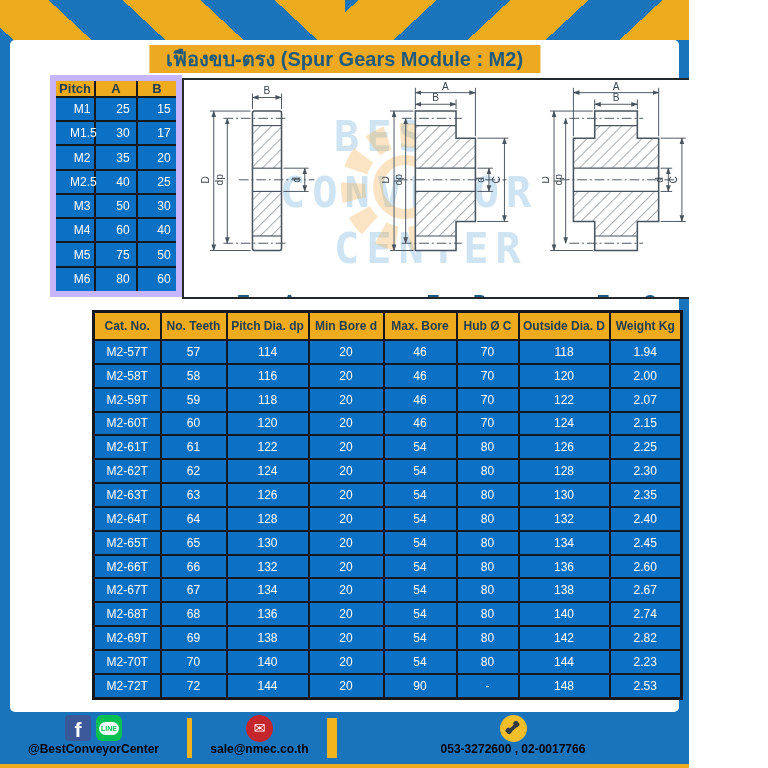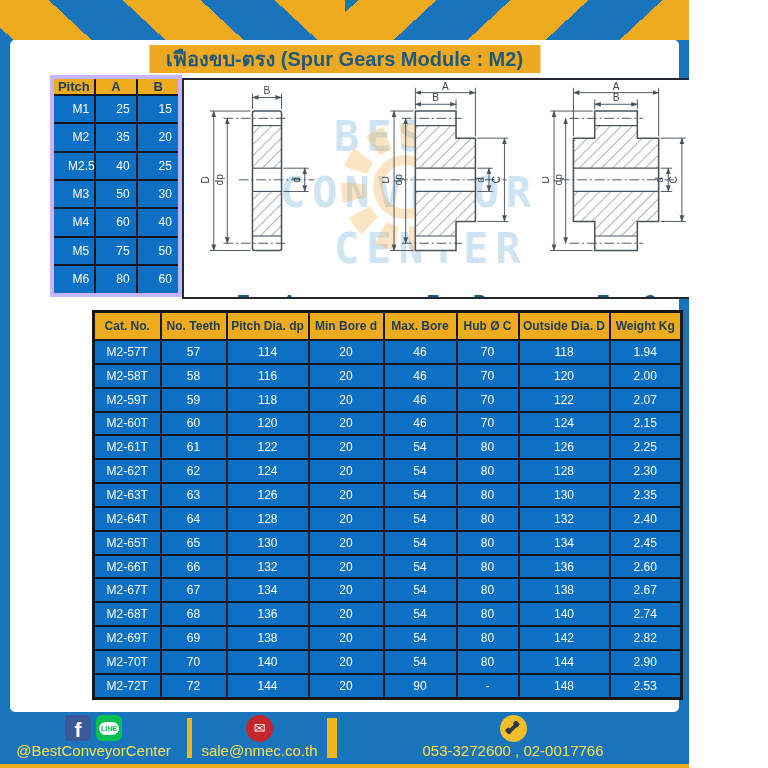--- a/index.html
+++ b/index.html
@@ -19,21 +19,21 @@
   
   .content{position:absolute;left:10px;right:10px;top:40px;height:672px;background:#ffffff;border-radius:5px;}
 
   .title-bar{position:absolute;top:5px;left:50%;transform:translateX(-50%);
     background:#eca921;color:#1d5a7d;font-size:20px;font-weight:bold;
     line-height:28px;height:28px;padding:0 17px;white-space:nowrap;}
 
   
   table{border-collapse:collapse;table-layout:fixed;}
   .pitch-table{position:absolute;left:40px;top:35px;width:132px;height:222px;
-    border:4px solid #c4b5fd;font-size:12px;text-align:center;}
+    border:6px solid #c4b5fd;font-size:12px;text-align:center;}
   .pitch-table th,.pitch-table td{border:2px solid #14181c;padding:0;}
   .pitch-table th{background:#eeab1e;color:#1d3c55;font-size:13px;}
   .pitch-table td{background:#0c71c4;color:#ffffff;padding-left:14px;}
 
   
   .diagram-box{position:absolute;left:172px;top:38px;width:545px;height:217px;
     border:2px solid #23282c;background:#fff;overflow:hidden;}
   .wm{position:absolute;color:#cfe4f3;font-family:"DejaVu Sans Mono",monospace;
     font-weight:bold;font-size:42px;letter-spacing:7px;white-space:nowrap;pointer-events:none;}
   .wm.l1{left:150px;top:32px;}
@@ -54,21 +54,21 @@
   .spec-table th{background:#eeab1e;color:#1d3c55;font-size:12px;height:26px;}
   .spec-table td{background:#0c71c4;color:#ffffff;}
 
   
   .footer{position:absolute;left:0;right:0;bottom:0;height:56px;background:#1a74bc;
     display:flex;align-items:stretch;}
   .footer-strip{position:absolute;left:0;right:0;bottom:0;height:4px;background:#eeab1e;}
   .fcell{display:flex;flex-direction:column;align-items:center;justify-content:flex-start;
     padding-top:2px;}
   .fcell .icons{height:28px;display:flex;align-items:center;gap:5px;}
-  .fcell .flabel{color:#fde047;font-weight:normal;font-size:15px;white-space:nowrap;margin-top:0px;}
+  .fcell .flabel{color:#000000;font-weight:bold;font-size:12px;white-space:nowrap;margin-top:0px;}
   .fcell.c1{flex:0 0 187px;} .fcell.c2{flex:0 0 135px;} .fcell.c3{flex:0 0 240px;} .fcell.c4{flex:1;}
   .fdiv{flex:0 0 5px;background:#f0b41f;height:40px;margin-top:6px;}
   .icon-fb{width:26px;height:26px;background:#3b5998;border-radius:4px;color:#fff;
     font-weight:bold;font-size:21px;line-height:30px;text-align:center;overflow:hidden;}
   .icon-line{width:26px;height:26px;background:#06c152;border-radius:6px;
     display:flex;align-items:center;justify-content:center;}
   .icon-line .bub{width:20px;height:13px;background:#fff;border-radius:7px;
     color:#06c152;font-size:7px;font-weight:bold;text-align:center;line-height:13px;}
   .icon-round{width:27px;height:27px;border-radius:50%;display:flex;
     align-items:center;justify-content:center;}
@@ -100,20 +100,25 @@
             <th>Pitch</th>
             <th>A</th>
             <th>B</th>
           </tr>
         </thead>
       <tbody>
           <tr>
             <td>M1</td>
             <td>25</td>
             <td>15</td>
+          </tr>
+          <tr>
+            <td>M1.5</td>
+            <td>30</td>
+            <td>17</td>
           </tr>
           <tr>
             <td>M2</td>
             <td>35</td>
             <td>20</td>
           </tr>
           <tr>
             <td>M2.5</td>
             <td>40</td>
             <td>25</td>
@@ -454,21 +459,21 @@
             <td>2.82</td>
           </tr>
           <tr>
             <td>M2-70T</td>
             <td>70</td>
             <td>140</td>
             <td>20</td>
             <td>54</td>
             <td>80</td>
             <td>144</td>
-            <td>2.90</td>
+            <td>2.23</td>
           </tr>
           <tr>
             <td>M2-72T</td>
             <td>72</td>
             <td>144</td>
             <td>20</td>
             <td>90</td>
             <td>-</td>
             <td>148</td>
             <td>2.53</td>

